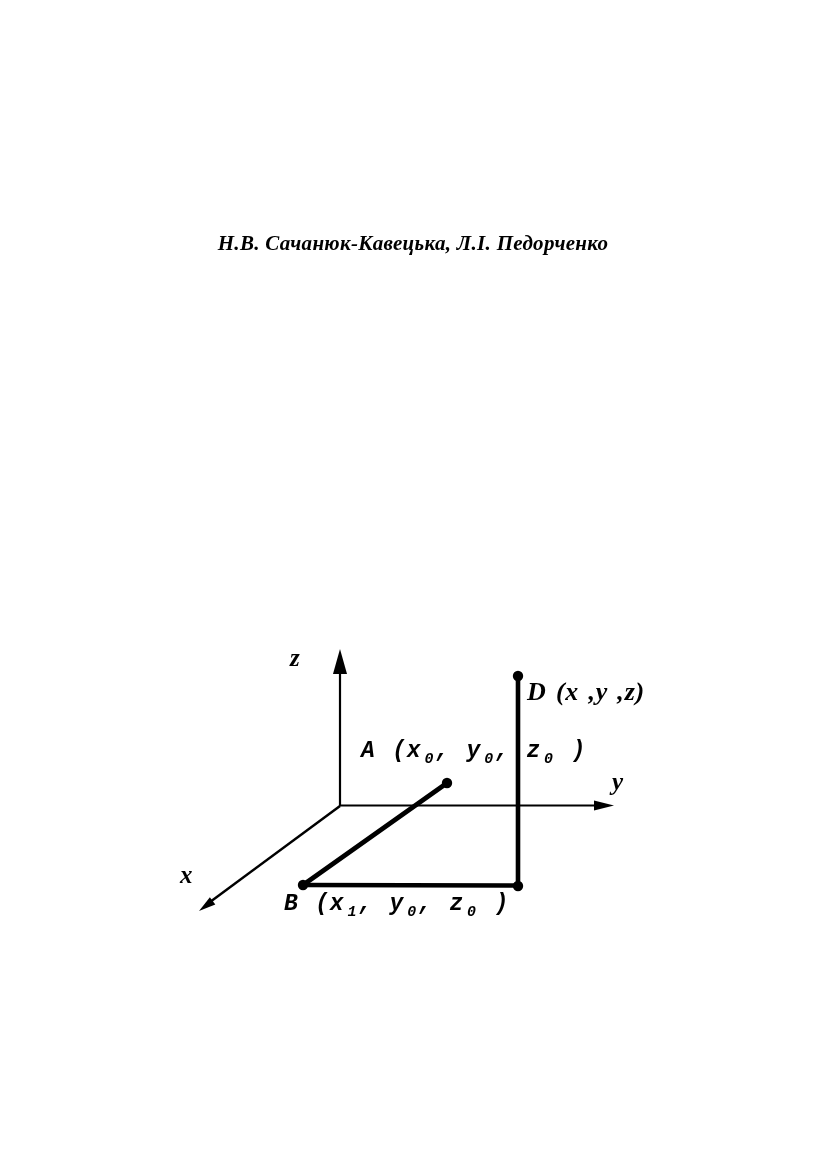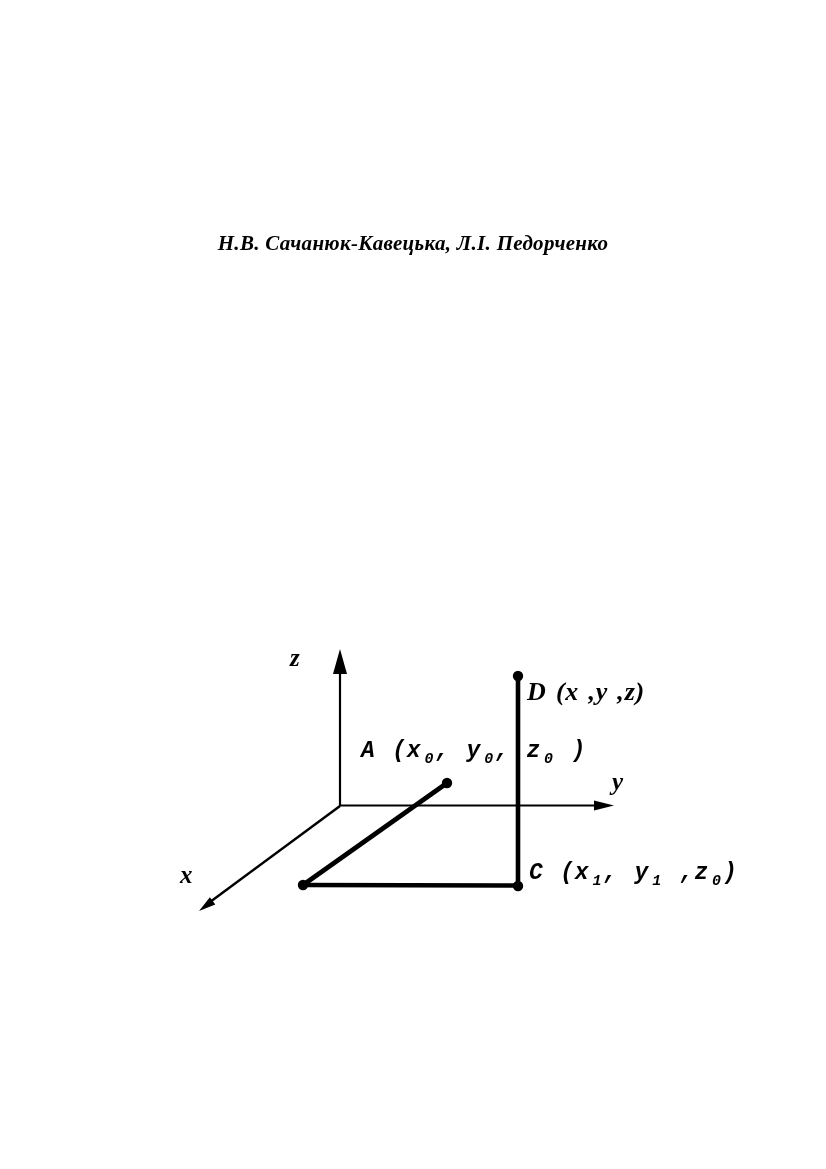--- a/index.html
+++ b/index.html
@@ -108,17 +108,17 @@
       <circle cx="303" cy="885" r="5.2" fill="#000"></circle>
       <circle cx="518" cy="886" r="5.2" fill="#000"></circle>
       <circle cx="518" cy="676" r="5.2" fill="#000"></circle>
     </svg>
 
     <div class="diagram-label axis-label lbl-z">z</div>
     <div class="diagram-label axis-label lbl-y">y</div>
     <div class="diagram-label axis-label lbl-x">x</div>
 
     <div class="diagram-label pt-label lbl-A"><span>A (x</span><sub>0</sub><span>, y</span><sub>0</sub><span>, z</span><sub>0</sub><span> )</span></div>
-    <div class="diagram-label pt-label lbl-C"><span>C (x</span><sub>1</sub><span>, y</span><sub>1</sub><span> ,z</span><sub>0</sub><span>)</span></div>
+    <div class="diagram-label pt-label lbl-B"><span>B (x</span><sub>1</sub><span>, y</span><sub>0</sub><span>, z</span><sub>0</sub><span> )</span></div>
     <div class="diagram-label pt-label-large lbl-D"><span>D (x ,y ,z)</span></div>
 
   </div>
 </div>
 
 </body></html>

